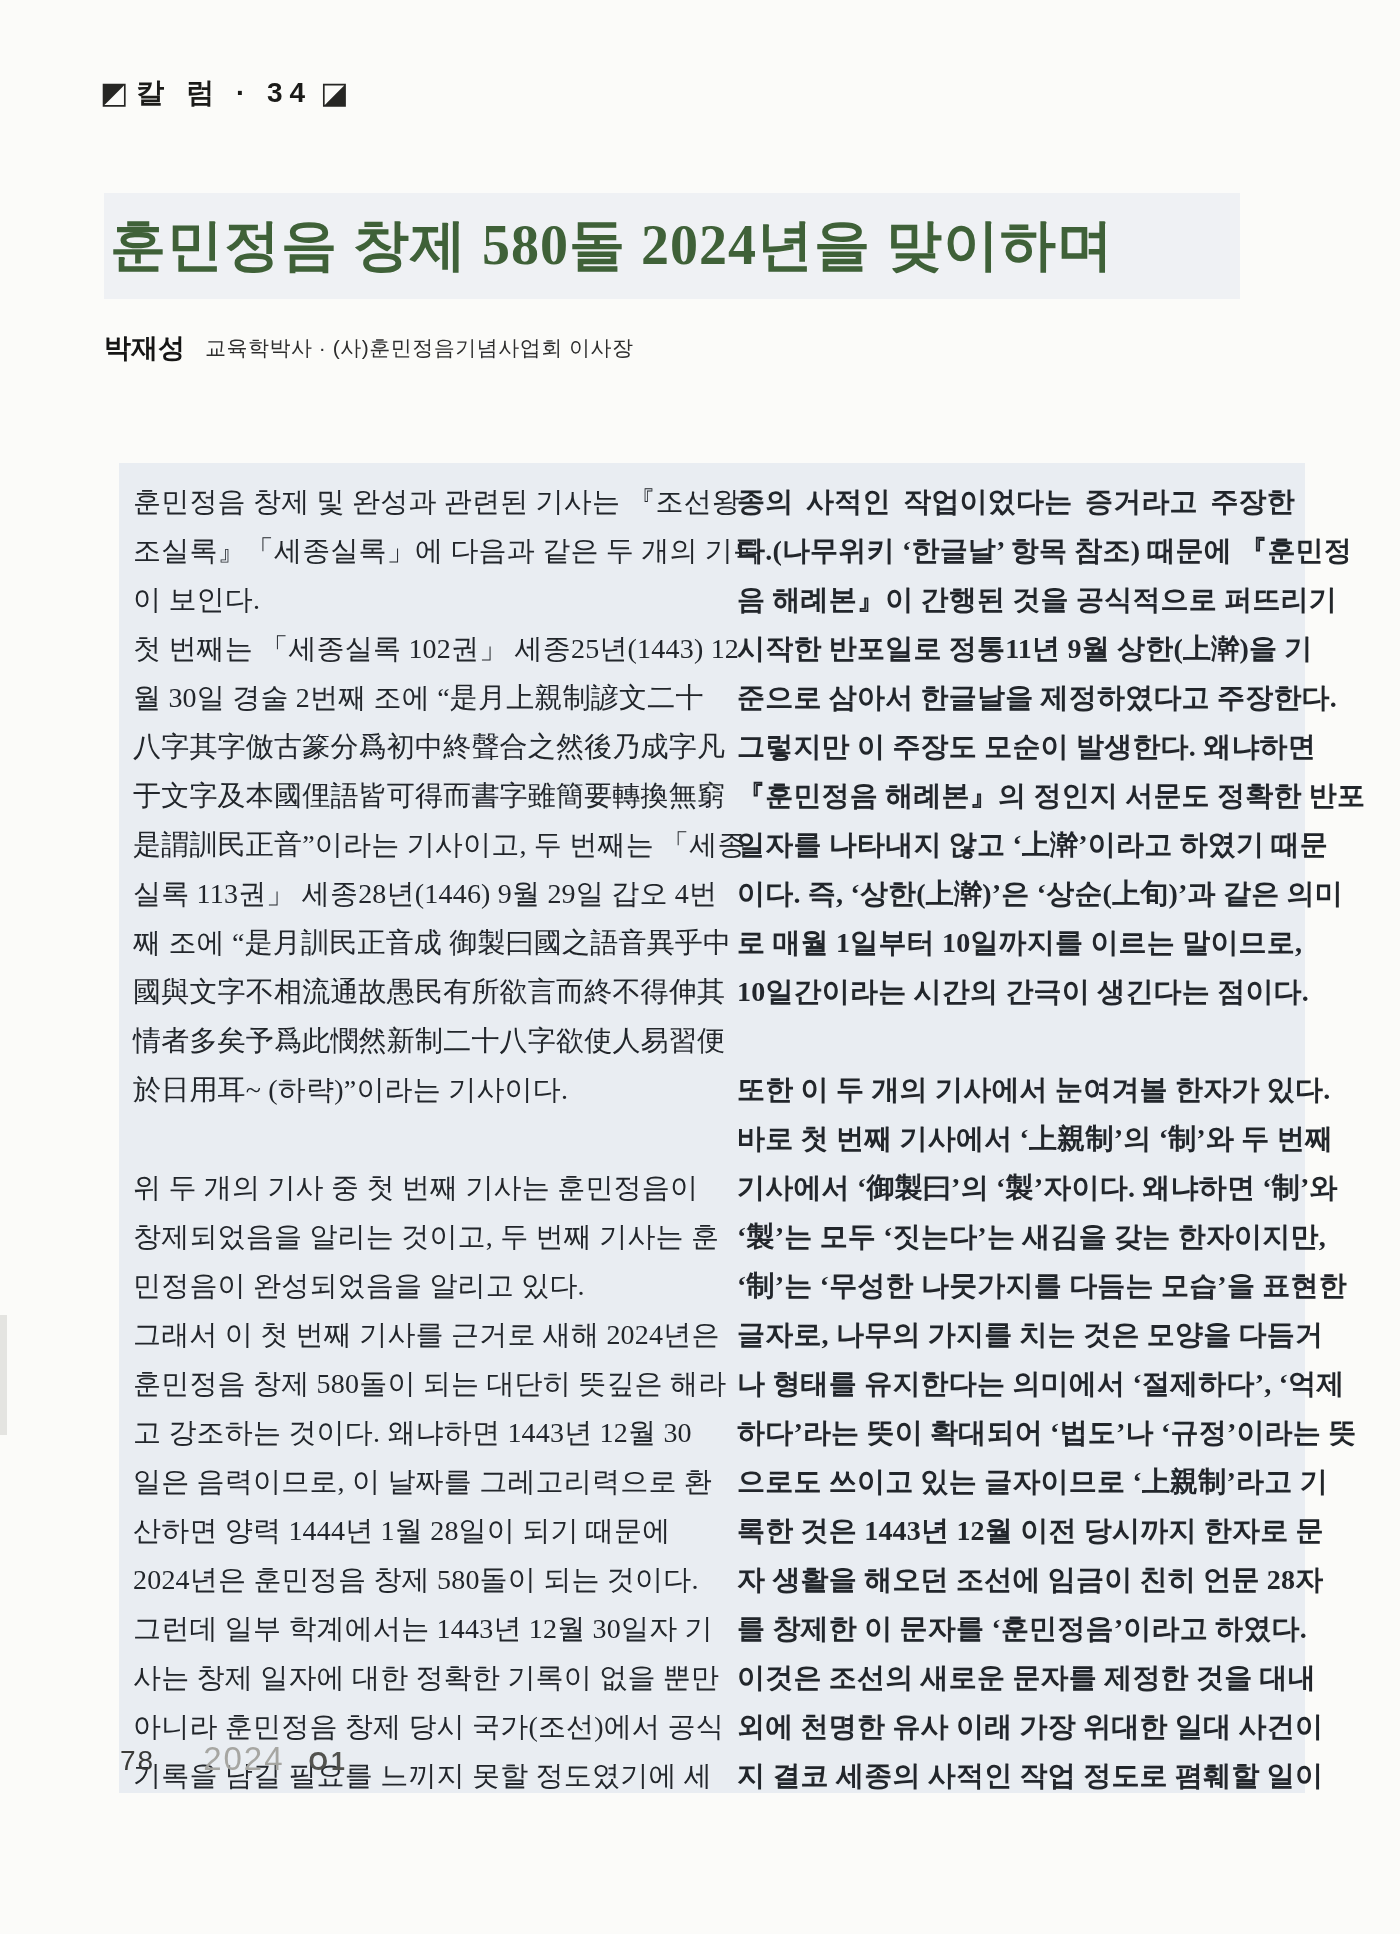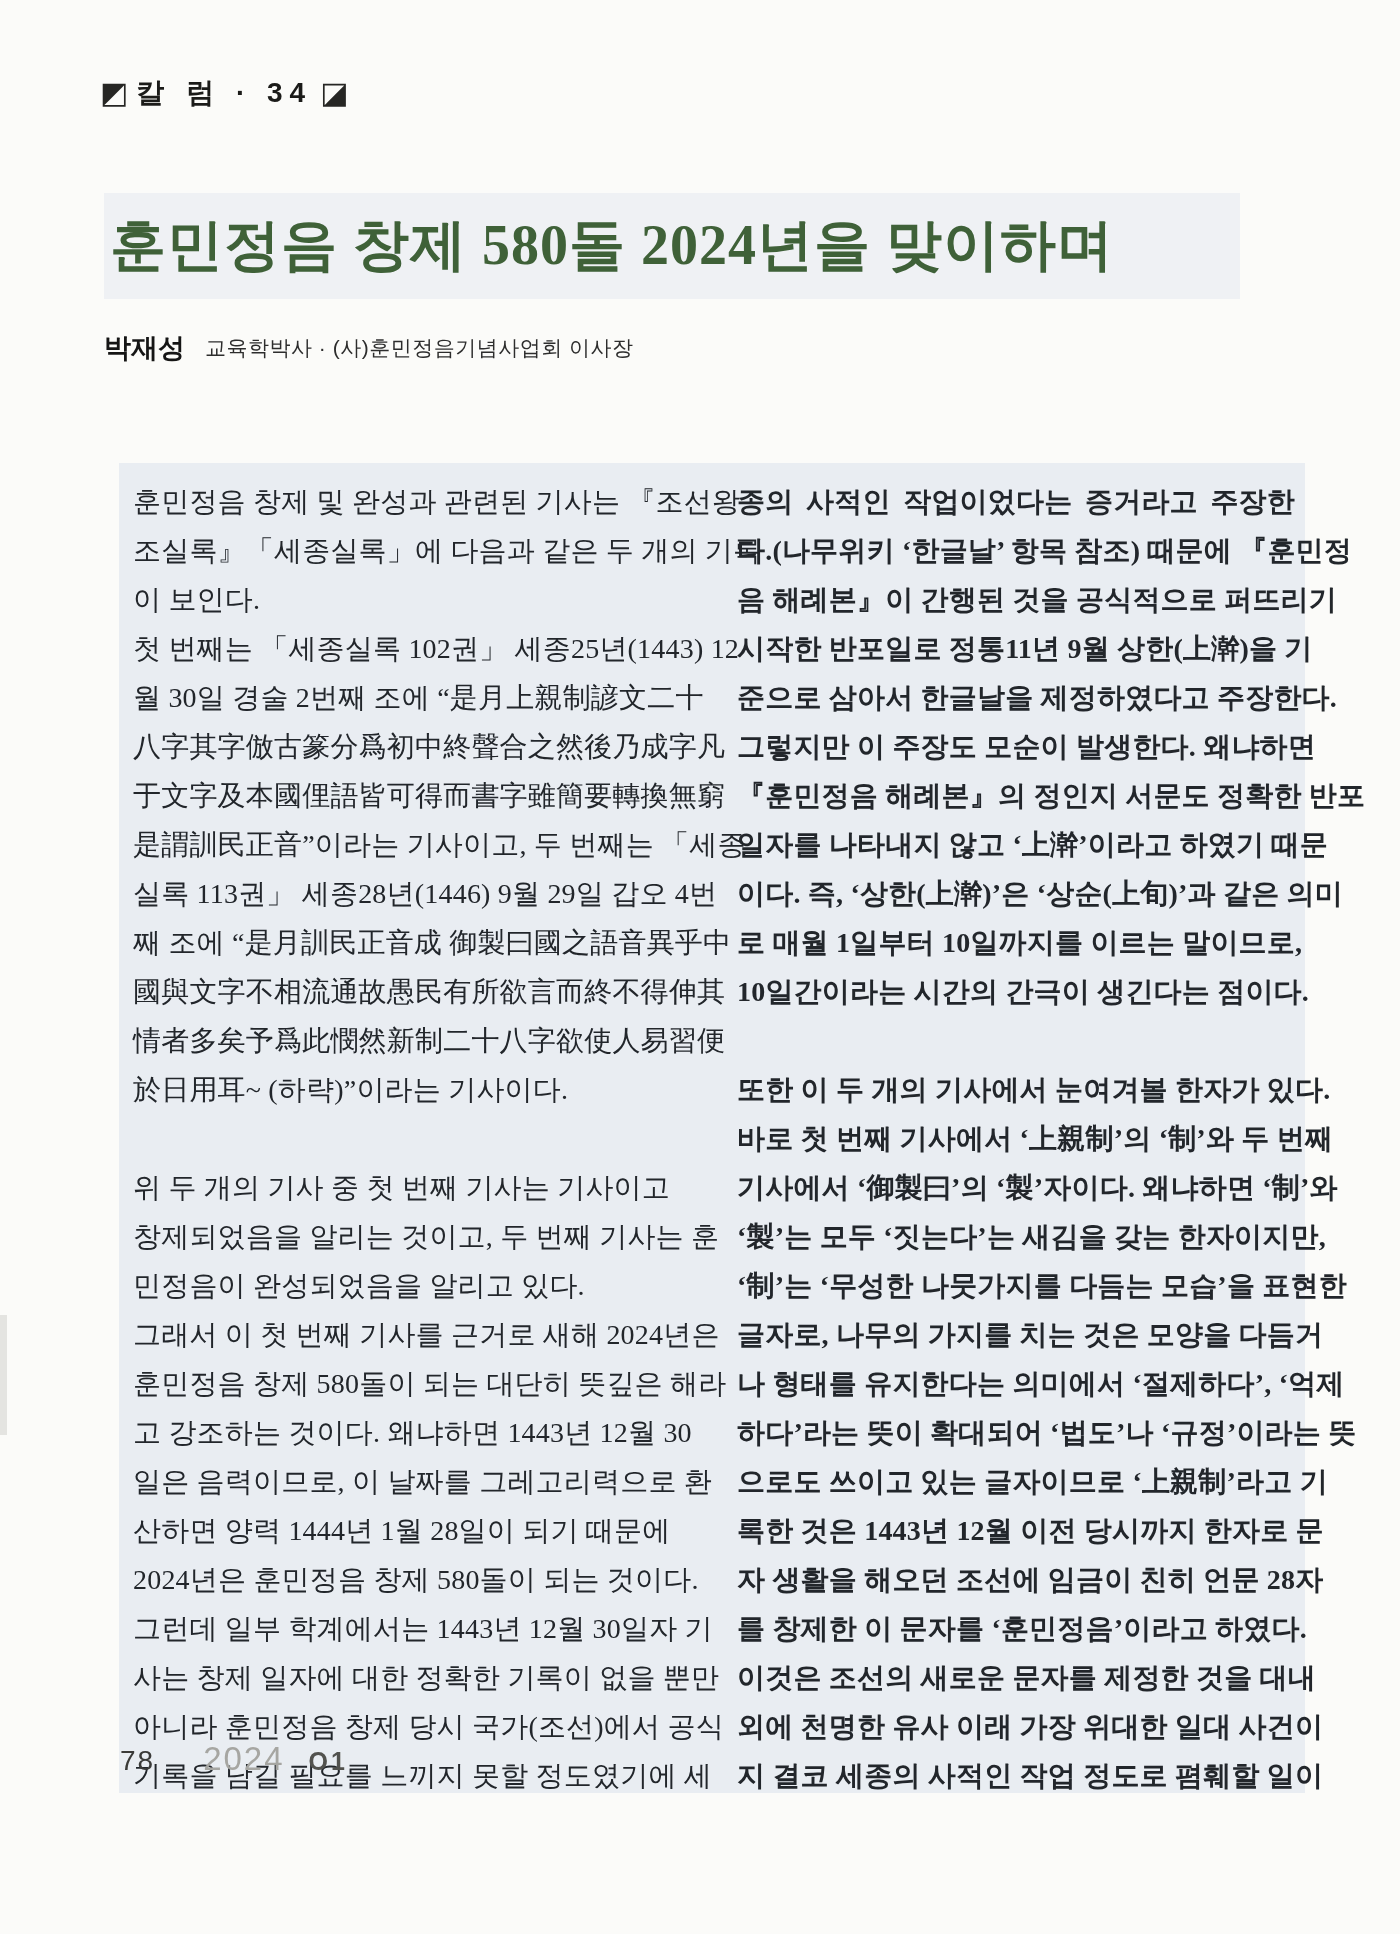--- a/index.html
+++ b/index.html
@@ -115,21 +115,21 @@
         <div class="line just">월 30일 경술 2번째 조에 “是月上親制諺文二十</div>
         <div class="line just">八字其字倣古篆分爲初中終聲合之然後乃成字凡</div>
         <div class="line just">于文字及本國俚語皆可得而書字雖簡要轉換無窮</div>
         <div class="line just">是謂訓民正音”이라는 기사이고, 두 번째는 「세종</div>
         <div class="line just">실록 113권」 세종28년(1446) 9월 29일 갑오 4번</div>
         <div class="line just">째 조에 “是月訓民正音成 御製曰國之語音異乎中</div>
         <div class="line just">國與文字不相流通故愚民有所欲言而終不得伸其</div>
         <div class="line just">情者多矣予爲此憫然新制二十八字欲使人易習便</div>
         <div class="line">於日用耳~ (하략)”이라는 기사이다.</div>
         <div class="line"></div>
-        <div class="line just">위 두 개의 기사 중 첫 번째 기사는 기사이고</div>
+        <div class="line just">위 두 개의 기사 중 첫 번째 기사는 훈민정음이</div>
         <div class="line just">창제되었음을 알리는 것이고, 두 번째 기사는 훈</div>
         <div class="line">민정음이 완성되었음을 알리고 있다.</div>
         <div class="line just">그래서 이 첫 번째 기사를 근거로 새해 2024년은</div>
         <div class="line just">훈민정음 창제 580돌이 되는 대단히 뜻깊은 해라</div>
         <div class="line just">고 강조하는 것이다. 왜냐하면 1443년 12월 30</div>
         <div class="line just">일은 음력이므로, 이 날짜를 그레고리력으로 환</div>
         <div class="line just">산하면 양력 1444년 1월 28일이 되기 때문에</div>
         <div class="line">2024년은 훈민정음 창제 580돌이 되는 것이다.</div>
         <div class="line just">그런데 일부 학계에서는 1443년 12월 30일자 기</div>
         <div class="line just">사는 창제 일자에 대한 정확한 기록이 없을 뿐만</div>

